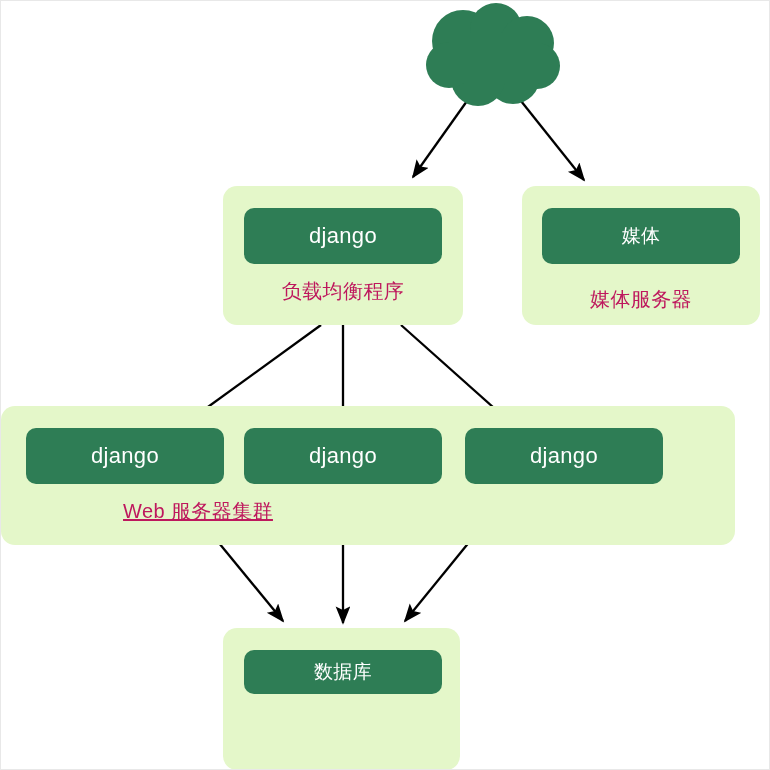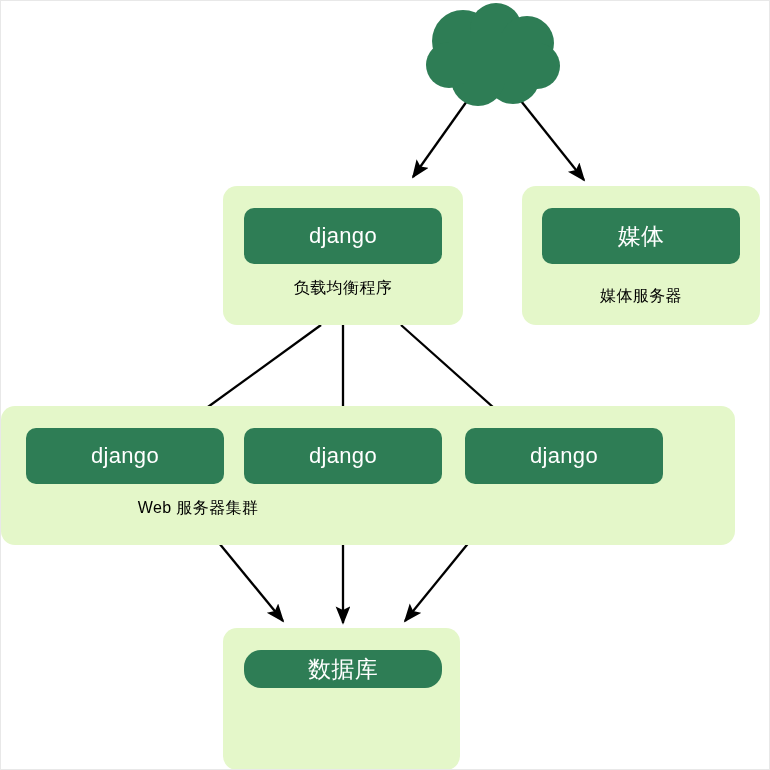--- a/index.html
+++ b/index.html
@@ -29,38 +29,38 @@
     position: absolute;
     background: #e4f7c9;
     border-radius: 14px;
     box-sizing: border-box;
   }
   .group-label {
     position: absolute;
     left: 0;
     right: 0;
     text-align: center;
-    color: #000000;
-    font-size: 16px;
+    color: #be185d;
+    font-size: 20px;
     letter-spacing: 0.4px;
     white-space: nowrap;
   }
   .node {
     position: absolute;
     background: #2e7d55;
     border-radius: 10px;
     color: #ffffff;
     font-size: 22px;
     display: flex;
     align-items: center;
     justify-content: center;
     box-sizing: border-box;
     letter-spacing: 0.3px;
   }
-  .node.cjk { font-size: 23px; }
+  .node.cjk { font-size: 19px; }
   .cloud-wrap {
     position: absolute;
     left: 420px;
     top: 2px;
     width: 145px;
     height: 104px;
   }
 </style>
 </head>
 <body>
@@ -113,20 +113,20 @@
 
   <div class="group" style="left:521px; top:185px; width:238px; height:139px;">
     <div class="node cjk" style="left:20px; top:22px; width:198px; height:56px;">媒体</div>
     <div class="group-label" style="top:92px;margin-top:8px;">媒体服务器</div>
   </div>
 
   <div class="group" style="left:0px; top:405px; width:734px; height:139px;">
     <div class="node" style="left:25px; top:22px; width:198px; height:56px;">django</div>
     <div class="node" style="left:243px; top:22px; width:198px; height:56px;">django</div>
     <div class="node" style="left:464px; top:22px; width:198px; height:56px;">django</div>
-    <div class="group-label" style="top:92px; left:0; right:340px;">Web 服务器集群</div>
+    <div class="group-label" style="top:92px; left:0; right:340px;text-decoration:underline;">Web 服务器集群</div>
   </div>
 
   <div class="group" style="left:222px; top:627px; width:237px; height:142px;">
-    <div class="node cjk" style="left:21px; top:22px; width:198px; height:38px;border-radius:17px;">数据库</div>
+    <div class="node cjk" style="left:21px; top:22px; width:198px; height:44px;">数据库</div>
   </div>
 
 </div>
 
 </body></html>

